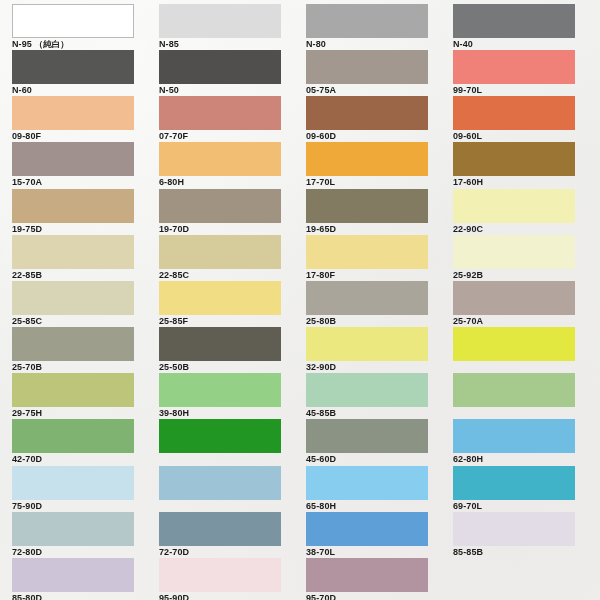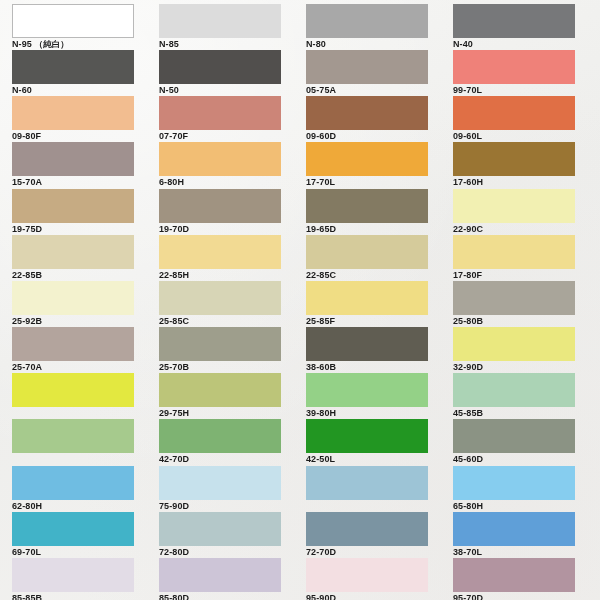--- a/index.html
+++ b/index.html
@@ -165,24 +165,20 @@
       </div>
       <div class="swatch-cell">
         <div class="swatch-chip" style="background-color: rgb(242, 240, 178);"></div>
         <div class="swatch-label"><span>22-90C</span></div>
       </div>
       <div class="swatch-cell">
         <div class="swatch-chip" style="background-color: rgb(221, 212, 176);"></div>
         <div class="swatch-label"><span>22-85B</span></div>
       </div>
       <div class="swatch-cell">
-        <div class="swatch-chip" style="background-color: rgb(242, 218, 147);"></div>
-        <div class="swatch-label"><span>22-85H</span></div>
-      </div>
-      <div class="swatch-cell">
         <div class="swatch-chip" style="background-color: rgb(213, 203, 155);"></div>
         <div class="swatch-label"><span>22-85C</span></div>
       </div>
       <div class="swatch-cell">
         <div class="swatch-chip" style="background-color: rgb(240, 221, 143);"></div>
         <div class="swatch-label"><span>17-80F</span></div>
       </div>
       <div class="swatch-cell">
         <div class="swatch-chip" style="background-color: rgb(243, 242, 206);"></div>
         <div class="swatch-label"><span>25-92B</span></div>
@@ -202,21 +198,21 @@
       <div class="swatch-cell">
         <div class="swatch-chip" style="background-color: rgb(179, 164, 157);"></div>
         <div class="swatch-label"><span>25-70A</span></div>
       </div>
       <div class="swatch-cell">
         <div class="swatch-chip" style="background-color: rgb(158, 158, 140);"></div>
         <div class="swatch-label"><span>25-70B</span></div>
       </div>
       <div class="swatch-cell">
         <div class="swatch-chip" style="background-color: rgb(96, 93, 82);"></div>
-        <div class="swatch-label"><span>38-60B</span></div>
+        <div class="swatch-label"><span>25-50B</span></div>
       </div>
       <div class="swatch-cell">
         <div class="swatch-chip" style="background-color: rgb(234, 232, 127);"></div>
         <div class="swatch-label"><span>32-90D</span></div>
       </div>
       <div class="swatch-cell">
         <div class="swatch-chip" style="background-color: rgb(227, 232, 64);"></div>
       </div>
       <div class="swatch-cell">
         <div class="swatch-chip" style="background-color: rgb(188, 197, 121);"></div>
@@ -232,21 +228,20 @@
       </div>
       <div class="swatch-cell">
         <div class="swatch-chip" style="background-color: rgb(166, 202, 141);"></div>
       </div>
       <div class="swatch-cell">
         <div class="swatch-chip" style="background-color: rgb(126, 179, 114);"></div>
         <div class="swatch-label"><span>42-70D</span></div>
       </div>
       <div class="swatch-cell">
         <div class="swatch-chip" style="background-color: rgb(34, 150, 34);"></div>
-        <div class="swatch-label"><span>42-50L</span></div>
       </div>
       <div class="swatch-cell">
         <div class="swatch-chip" style="background-color: rgb(139, 147, 132);"></div>
         <div class="swatch-label"><span>45-60D</span></div>
       </div>
       <div class="swatch-cell">
         <div class="swatch-chip" style="background-color: rgb(111, 189, 226);"></div>
         <div class="swatch-label"><span>62-80H</span></div>
       </div>
       <div class="swatch-cell">

